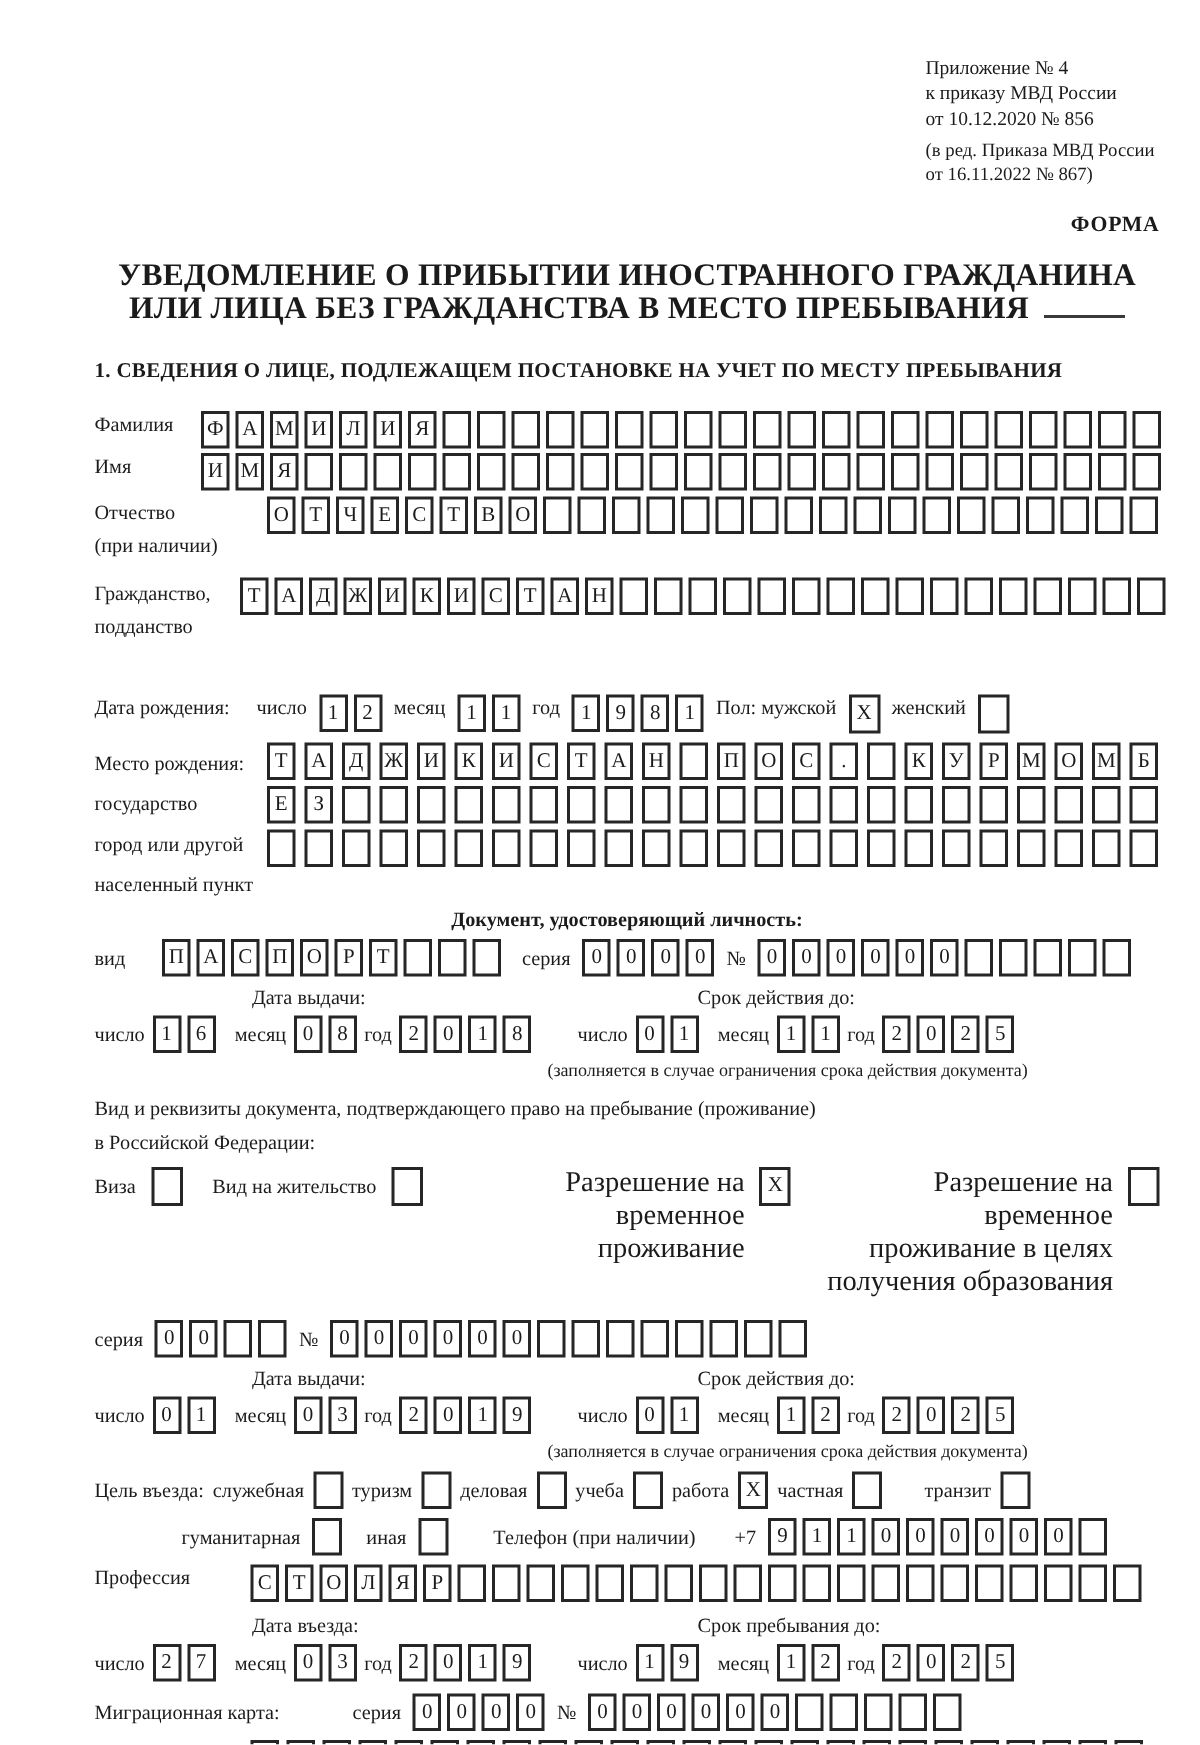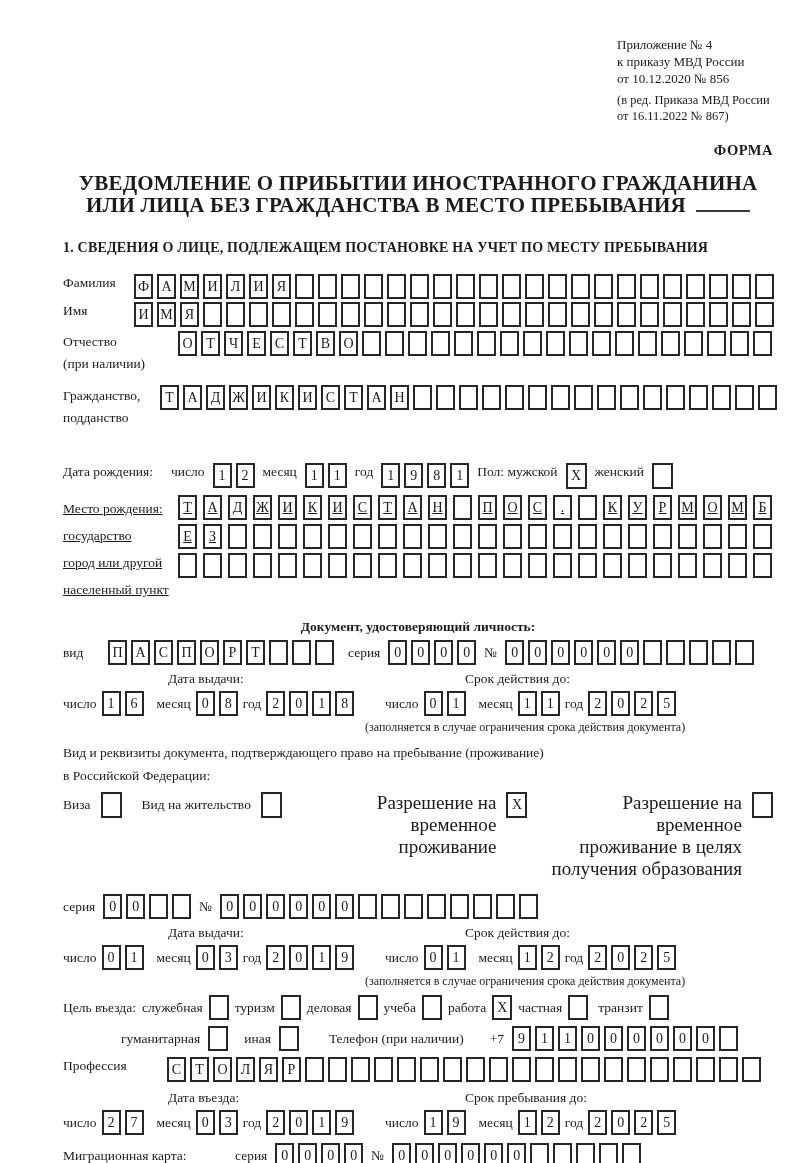--- a/index.html
+++ b/index.html
@@ -17,21 +17,21 @@
   .lh27 div{line-height:27px;}
   .lh26 div{line-height:26px;}
   .cells{display:flex;gap:4px;flex:none;}
   .g5{gap:5px;}.g6{gap:6px;}
   .cell{width:19px;height:25px;box-sizing:border-box;border:2px solid #262626;display:flex;
         align-items:center;justify-content:center;font-size:14px;flex:none;background:#fff;}
   .checkbox{width:21px;height:26px;box-sizing:border-box;border:2px solid #262626;display:flex;
         align-items:center;justify-content:center;font-size:14px;flex:none;margin-top:-3px;}
   .cb-s{width:20px;height:25px;}
   .w63{width:63px;}.w89{width:89px;}.w107{width:107px;}.w96{width:96px;}.w150{width:150px;}.w45{width:37px;}
-  .mb2{margin-bottom:16px;text-decoration:underline;}.mb3{margin-bottom:3px;}.mb4{margin-bottom:4px;}.mb6{margin-bottom:6px;}
+  .mb2{margin-bottom:2px;}.mb3{margin-bottom:3px;}.mb4{margin-bottom:4px;}.mb6{margin-bottom:6px;}
   .mb8{margin-bottom:8px;}.mb10{margin-bottom:10px;}
   .ml14{margin-left:14px;}.ml20{margin-left:20px;}.ml58{margin-left:58px;}
   .doc-head{text-align:center;font-weight:bold;font-size:13.5px;margin:2px 0 5px 0;}
   .dhead{position:relative;height:17px;font-size:13.5px;margin-bottom:3px;}
   .dhead .h1{position:absolute;left:105px;}
   .dhead .h2{position:absolute;left:402px;}
   .drow{display:flex;align-items:center;}
   .dgroup{display:flex;align-items:center;gap:5px;}
   .dleft{width:322px;flex:none;}
   .note{font-size:12px;margin-left:302px;margin-top:4px;margin-bottom:6px;}
@@ -511,21 +511,21 @@
     <span class="flabel">туризм</span>
     <span class="checkbox cb-s" style="margin-top:0;"></span>
     <span class="flabel">деловая</span>
     <span class="checkbox cb-s" style="margin-top:0;"></span>
     <span class="flabel">учеба</span>
     <span class="checkbox cb-s" style="margin-top:0;"></span>
     <span class="flabel">работа</span>
     <span class="checkbox cb-s" style="margin-top:0;">X</span>
     <span class="flabel">частная</span>
     <span class="checkbox cb-s" style="margin-top:0;"></span>
-    <span class="flabel" style="margin-left:4px;">транзит</span>
+    <span class="flabel" style="margin-left:22px;">транзит</span>
     <span class="checkbox cb-s" style="margin-top:0;"></span>
   </div>
 
   <div class="frow mb6" style="align-items:center;gap:8px;">
     <span class="flabel ml58">гуманитарная</span>
     <span class="checkbox cb-s" style="margin-top:0;"></span>
     <span class="flabel" style="margin-left:8px;">иная</span>
     <span class="checkbox cb-s" style="margin-top:0;"></span>
     <span class="flabel" style="margin-left:22px;">Телефон (при наличии)</span>
     <span class="flabel" style="margin-left:18px;">+7</span>

